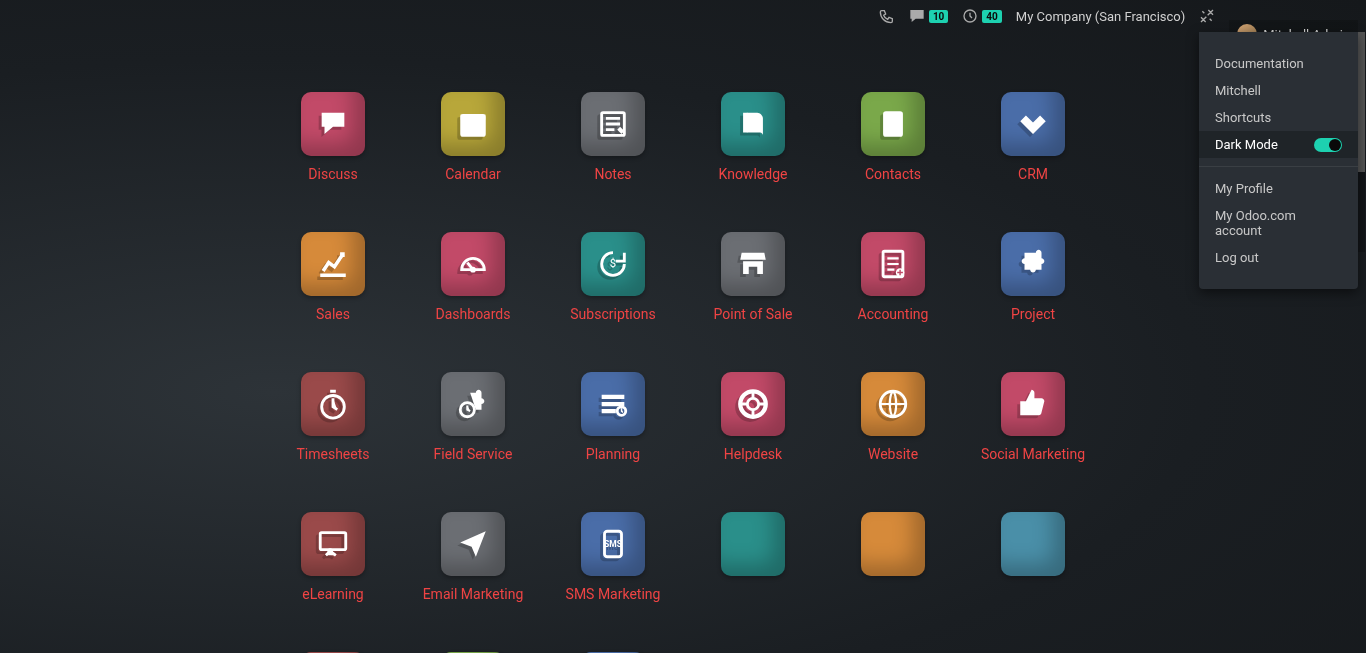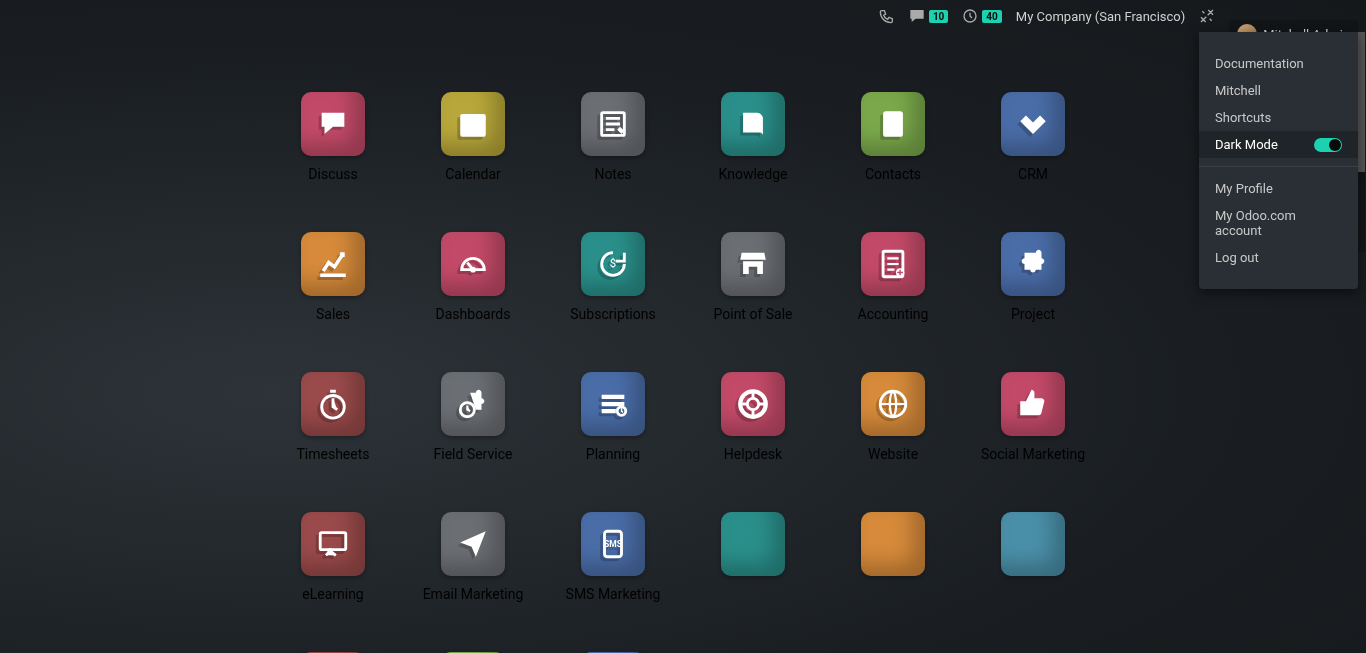--- a/index.html
+++ b/index.html
@@ -86,21 +86,21 @@
   cursor: pointer;
 }
 .tile {
   width: 64px; height: 64px; border-radius: 10px;
   display: flex; align-items: center; justify-content: center;
   box-shadow: inset -12px -12px 20px rgba(0,0,0,0.25), 0 2px 4px rgba(0,0,0,0.3);
 }
 .tile svg { width: 34px; height: 34px; fill: #fff; filter: drop-shadow(-3px 3px 0 rgba(0,0,0,0.2)); }
 .label {
   font-size: 14px;
-  color: #000000;
+  color: #ef4444;
   text-align: center;
   white-space: nowrap;
   overflow: hidden;
   text-overflow: ellipsis;
   max-width: 130px;
 }
 
 .scroll-track {
   position: absolute; right: 1px; top: 32px; width: 10px; height: 220px;
   background: rgba(0,0,0,0.2);

